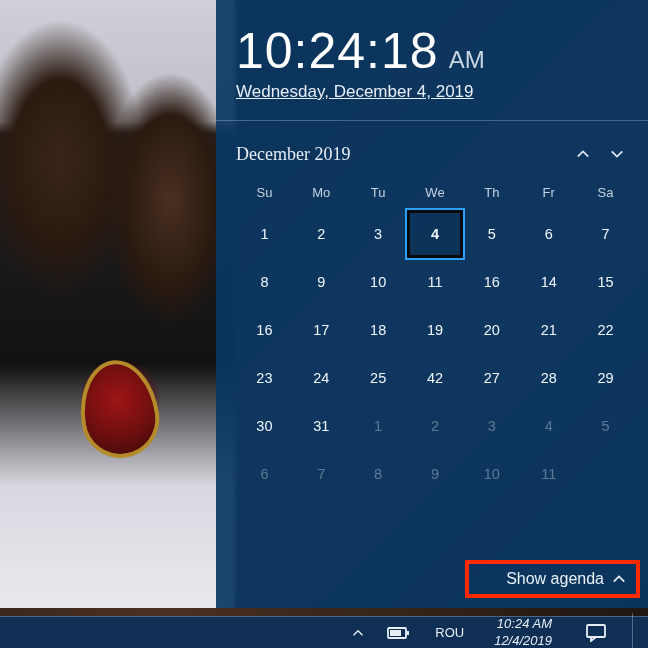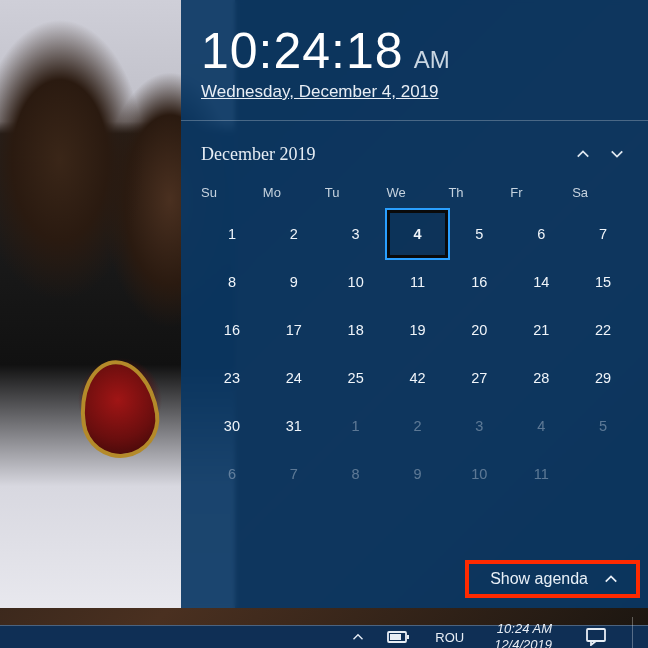--- a/index.html
+++ b/index.html
@@ -26,72 +26,72 @@
     position:absolute; left:80px; top:360px; width:70px; height:90px;
     border:4px solid #b48a2a;
     border-radius:50% 50% 50% 50% / 60% 60% 40% 40%;
     background: radial-gradient(circle at 50% 40%, #a01515 0%, #6a0e0e 60%, #3a0808 100%);
     transform: rotate(-8deg);
   }
 
   .flyout {
     position: absolute;
     right: 0; top: 0;
-    width: 467px; height: 608px;
+    width: 432px; height: 608px;
     background: rgba(10, 55, 100, 0.92);
     backdrop-filter: blur(2px);
   }
   .clock-area { padding: 22px 0 18px 20px; }
   .time-row { display: flex; align-items: baseline; gap: 10px; }
   .time { font-size: 50px; font-weight: 300; letter-spacing: 1px; color:#fff; }
   .ampm { font-size: 24px; color: #c9d6e2; font-weight: 400; }
   .date-link { margin-top: 2px; font-size: 17px; color: #e8eef5; text-decoration: underline; cursor: pointer; display:inline-block;}
   .divider { height: 1px; background: rgba(255,255,255,0.25); margin: 0; }
 
   .cal-area { padding: 16px 14px 8px 20px; }
   .cal-header { display: flex; align-items: center; }
   .month-label { font-size: 18px; color: #e6edf4; flex: 1; font-family: Liberation Serif, serif; }
   .nav-btn {
     width: 34px; height: 34px; display:flex; align-items:center; justify-content:center;
     color:#dfe8f0; cursor:pointer;
   }
   .nav-btn svg { width:14px; height:14px; stroke:#dfe8f0; stroke-width:2; fill:none; }
 
   .cal-grid { margin-top: 14px; display:grid; grid-template-columns: repeat(7, 1fr); }
-  .dow { text-align:left; font-size:13px; color:#c6d3df; padding-bottom:10px; }
+  .dow { text-align:center; font-size:13px; color:#c6d3df; padding-bottom:10px; }
   .day {
     text-align:center; font-size:14.5px; color:#f0f5fa;
     height:48px; display:flex; align-items:center; justify-content:center;
     cursor:pointer; border:2px solid transparent;
   }
   .day.dim { color: rgba(220,230,240,0.38); }
   .day.today {
     border: 3px solid #0a0a0a;
     outline: 2px solid #2aa0ff;
     outline-offset: 0;
     background: rgba(0,0,0,0.05);
     font-weight:600;
   }
 
   .agenda-row {
-    position:absolute; right:20px; bottom:14px;
-    display:flex; align-items:center; gap:16px;
+    position:absolute; right:12px; bottom:14px;
+    display:flex; align-items:center; gap:8px;
     font-size:16px; color:#eaf1f8; cursor:pointer;
     padding:6px 10px;
   }
   .agenda-row svg { width:14px; height:14px; stroke:#eaf1f8; stroke-width:2; fill:none; }
   .highlight-box {
     position:absolute; right:8px; bottom:10px;
     width:175px; height:38px;
     border:4px solid #ff2a00;
     pointer-events:none;
   }
 
   .taskbar {
-    position:absolute; left:0; bottom:0; width:648px; height:23px;
+    position:absolute; left:0; bottom:0; width:648px; height:32px;
     background:#0f2f55;
     border-top:1px solid rgba(255,255,255,0.25);
     display:flex; align-items:center; justify-content:flex-end;
     color:#e8eef5; font-size:13px;
   }
   .tray { display:flex; align-items:center; gap:16px; padding-right:10px; }
   .tray-icon { display:flex; align-items:center; justify-content:center; width:22px; height:40px; cursor:pointer; }
   .tray-icon svg { stroke:#e8eef5; stroke-width:1.8; fill:none; }
   .lang { padding:0 6px; height:40px; display:flex; align-items:center; cursor:pointer; }
   .tray-clock { text-align:right; line-height:1.25; padding:0 8px; height:40px; display:flex; flex-direction:column; justify-content:center; cursor:pointer;font-style:italic;}

